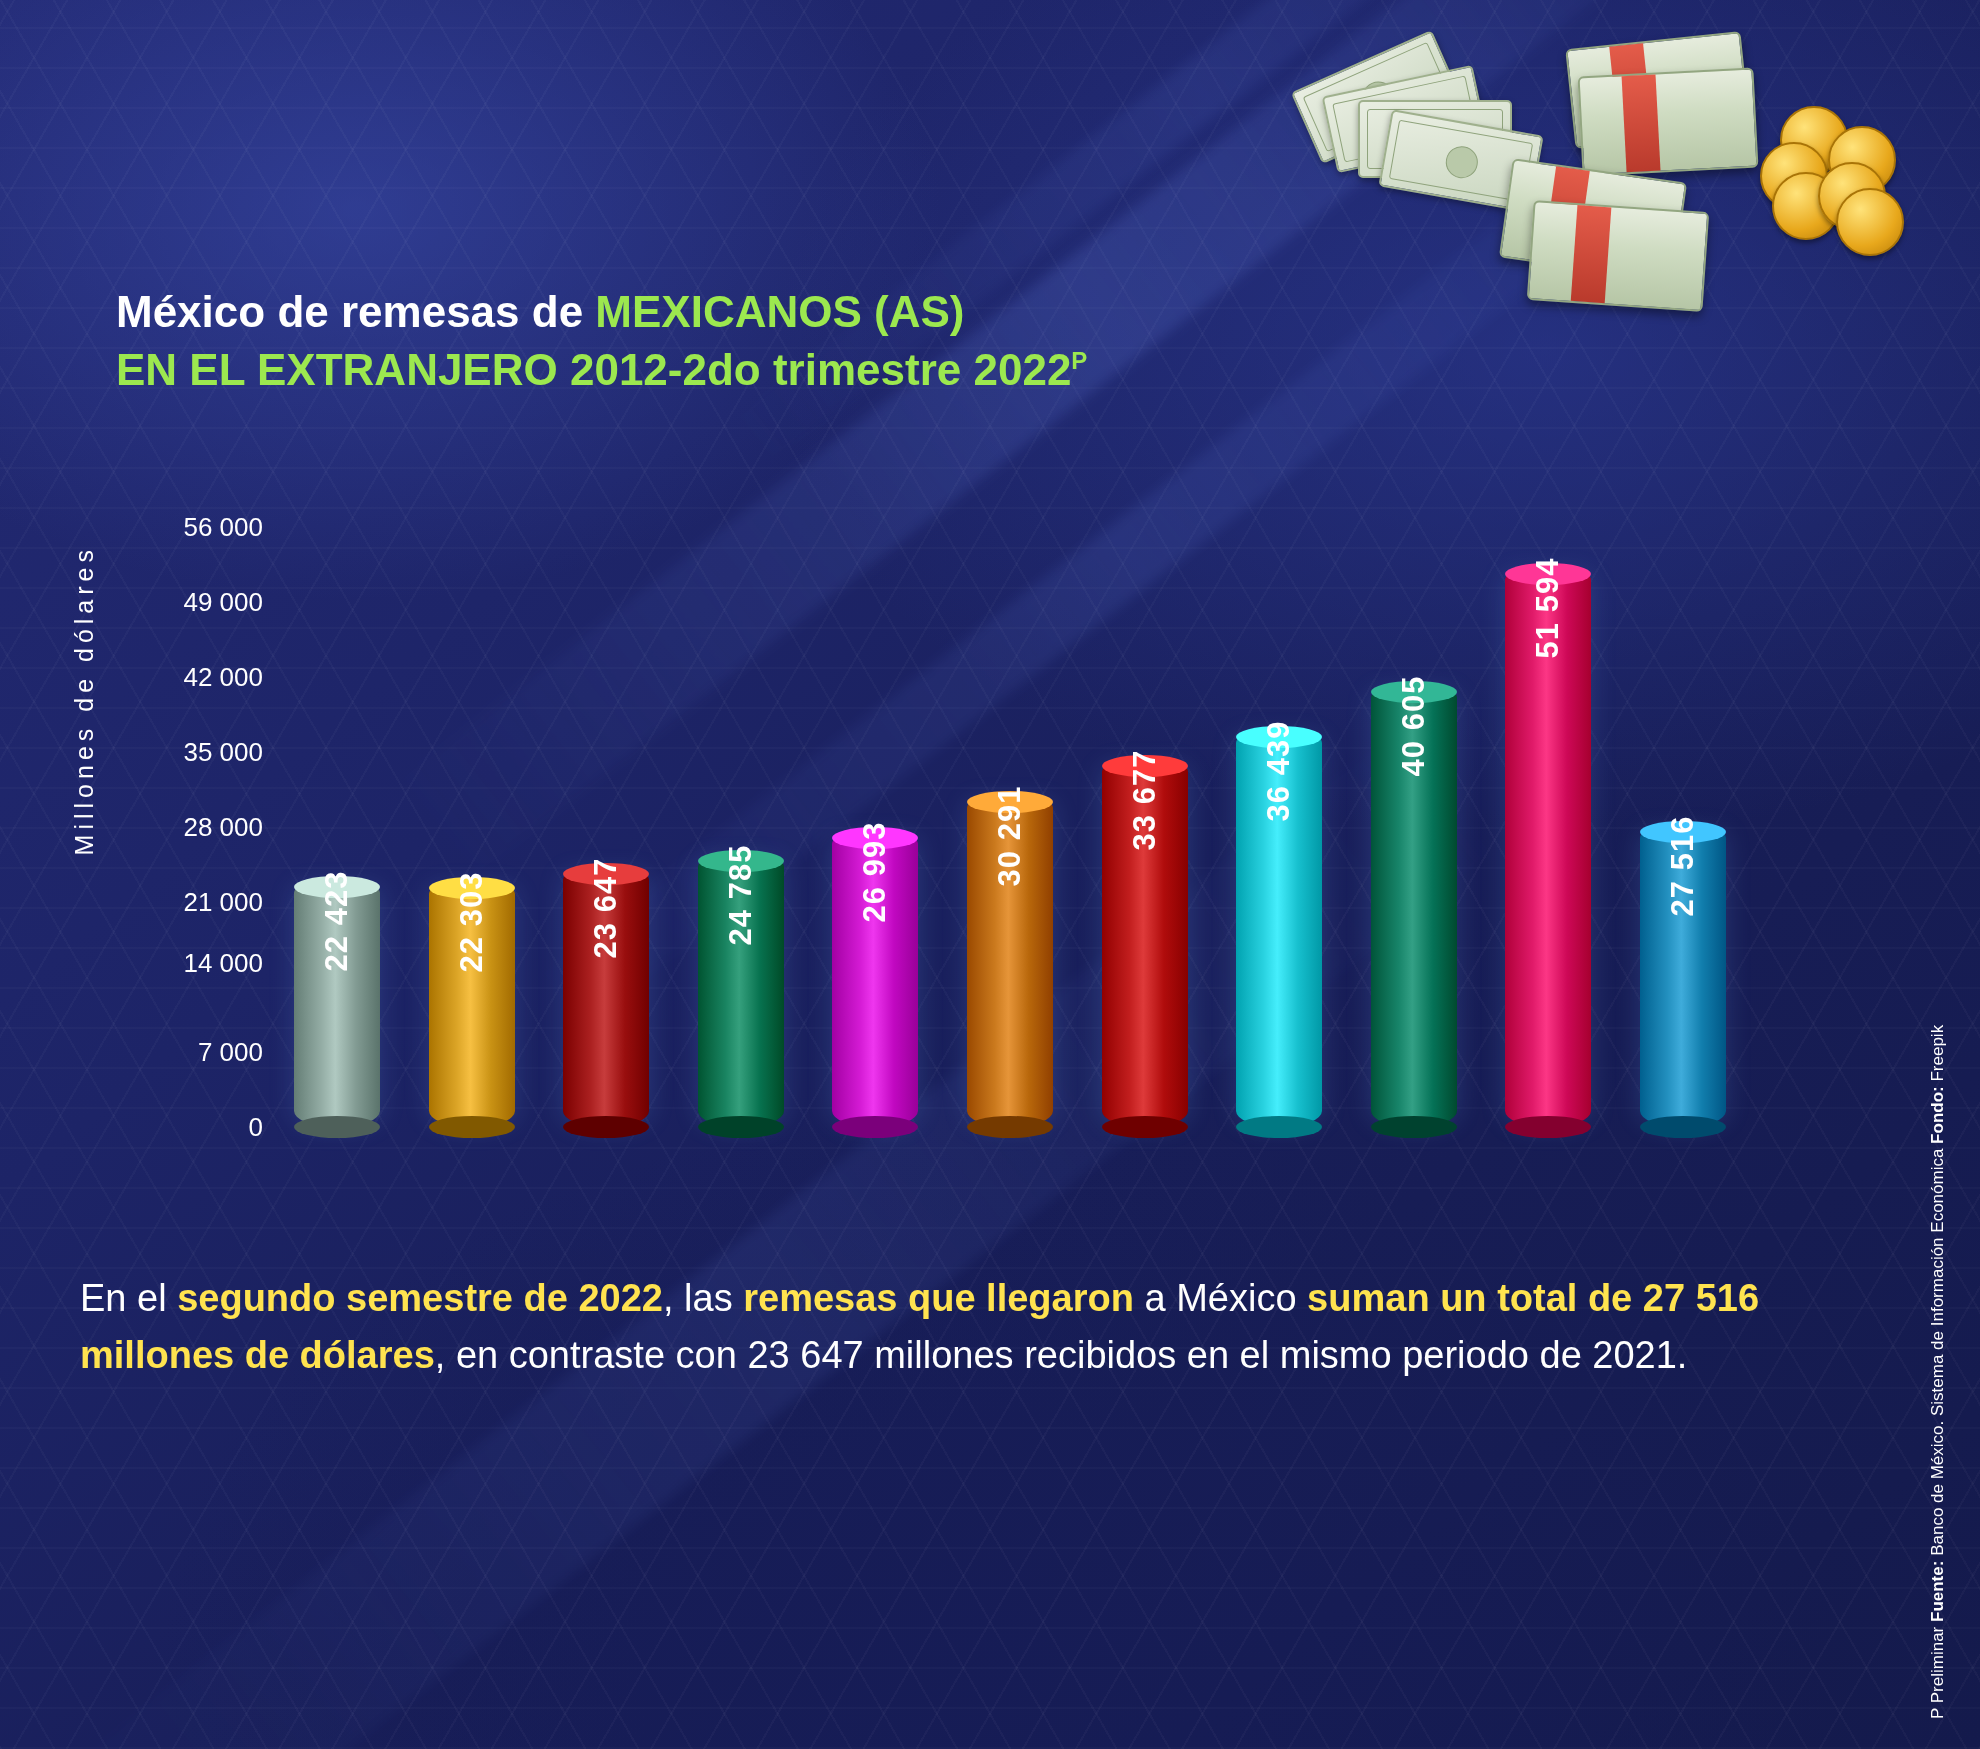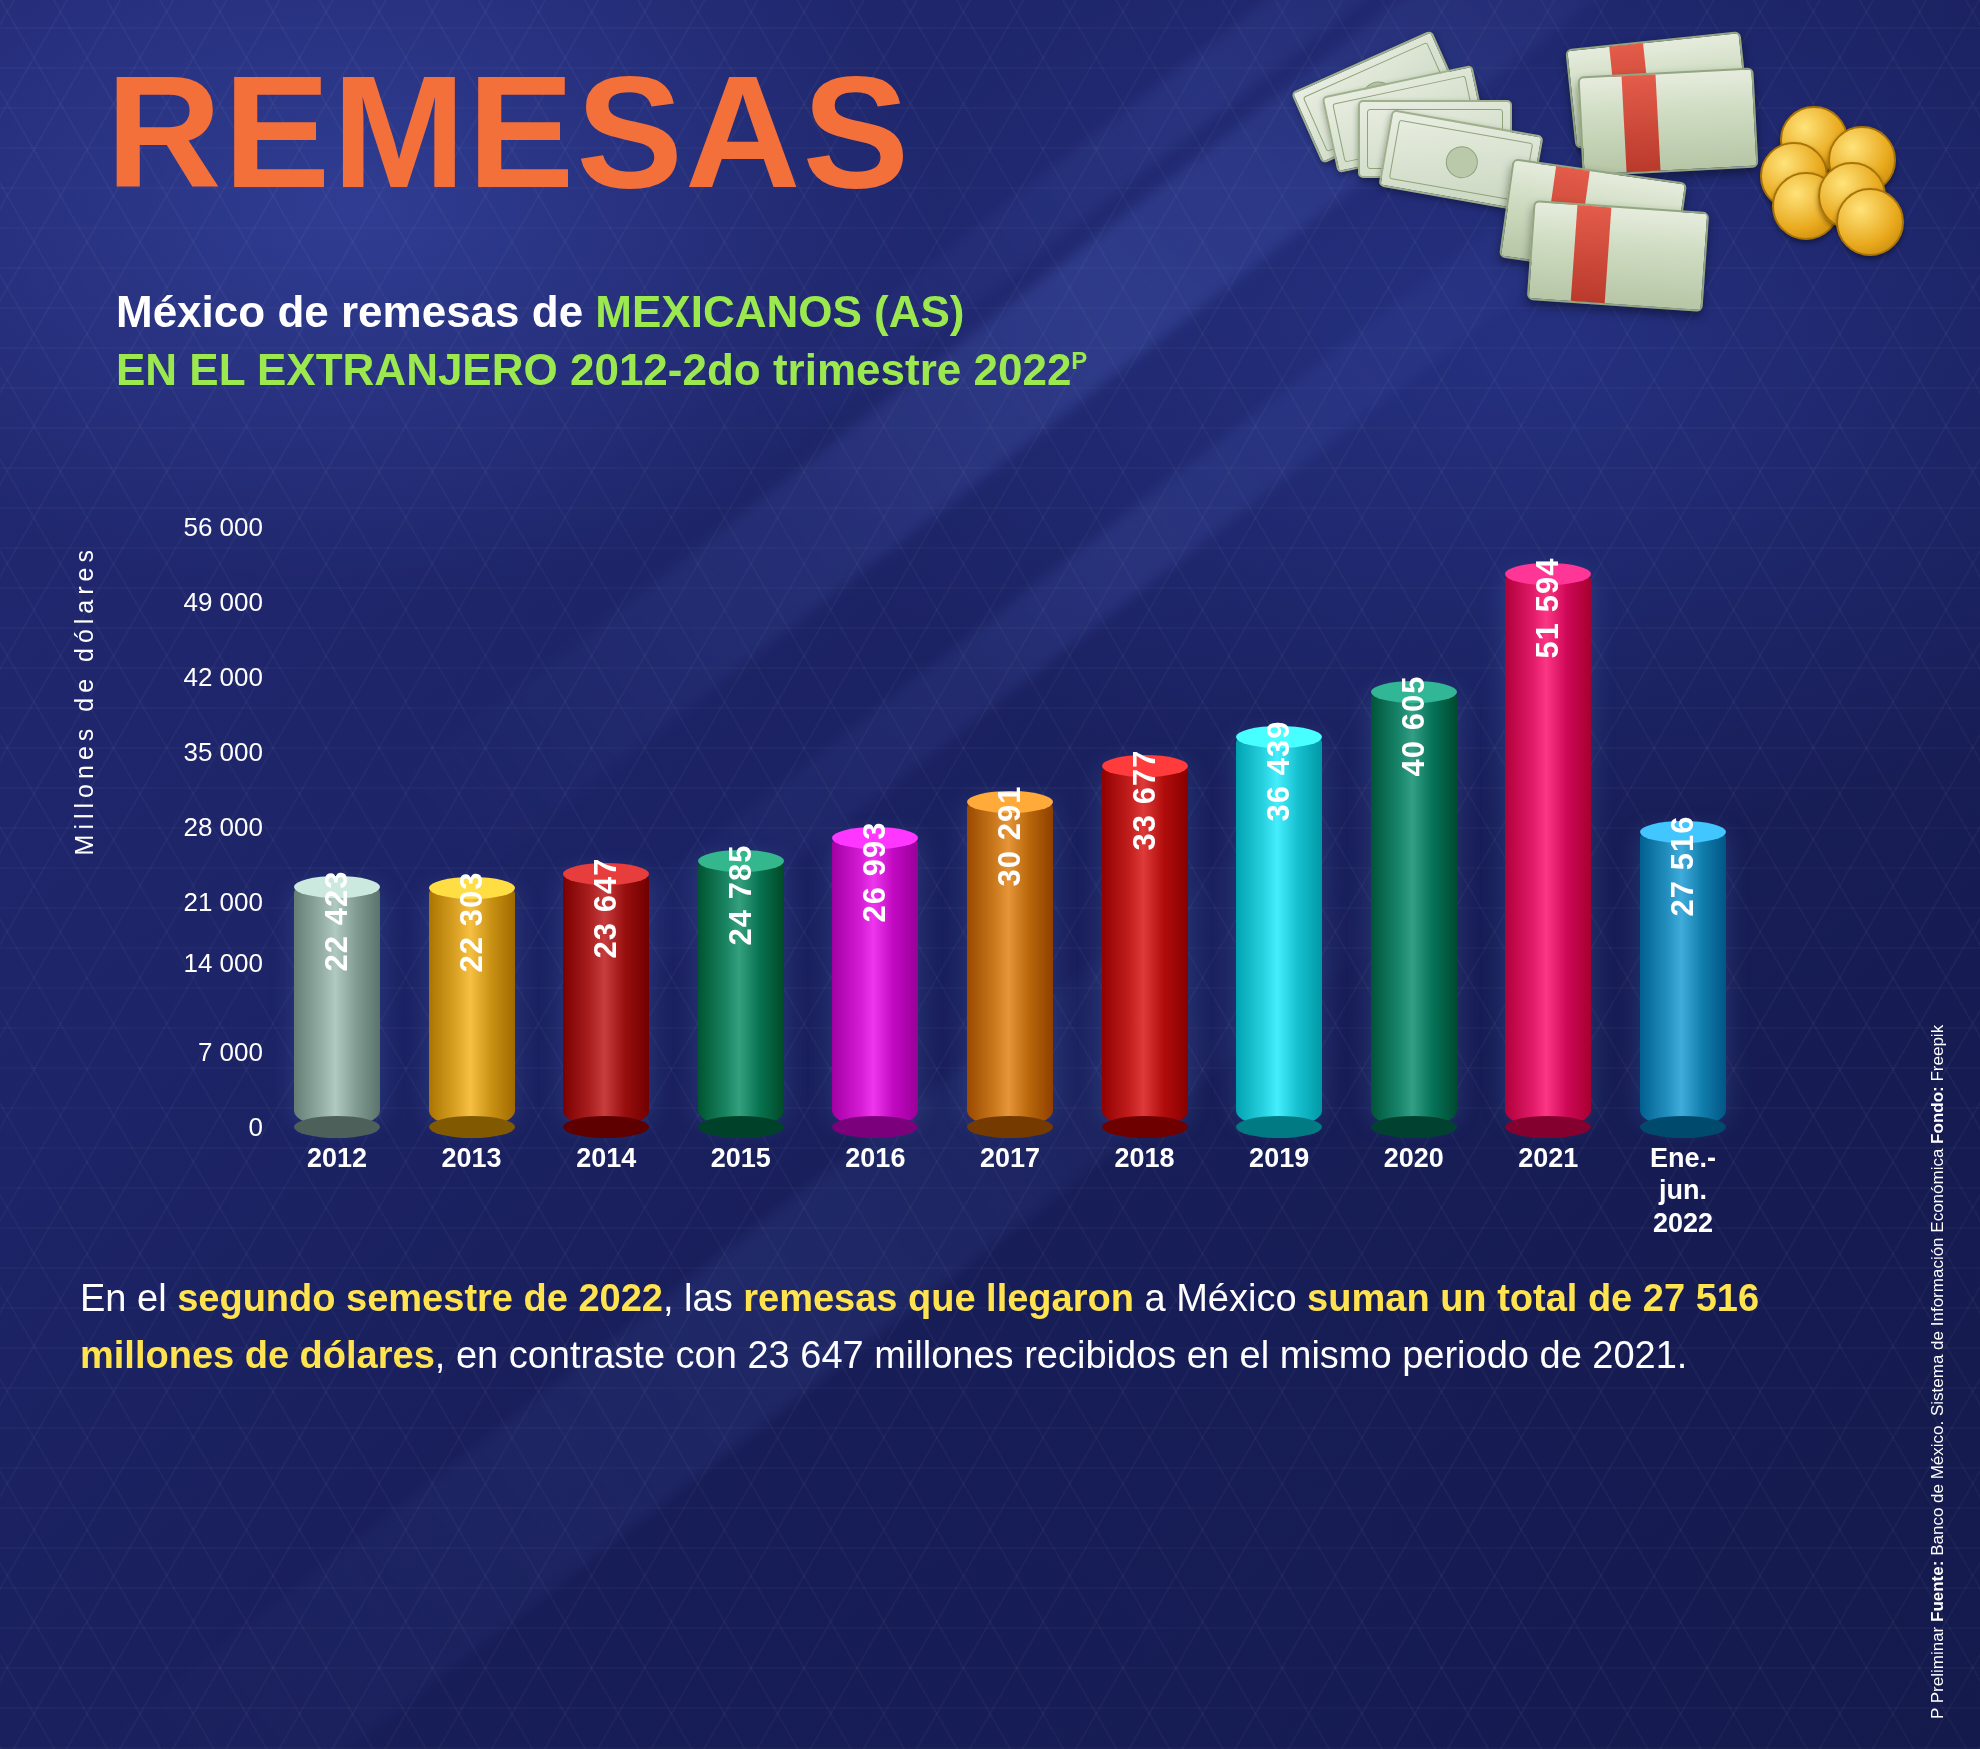--- a/index.html
+++ b/index.html
@@ -124,21 +124,20 @@
 <body>
 
 <div class="wrap">
   <div class="bg"></div>
   <div class="hex"></div>
   <div class="streak s1"></div>
   <div class="streak s2"></div>
   <div class="streak s3"></div>
   <div class="streak s4"></div>
 
-  <div class="title">REMESAS</div>
 
   <div class="subtitle">
     <span>México de remesas de </span><span class="green">MEXICANOS (AS)</span><br>
     <span class="green">EN EL EXTRANJERO 2012-2do trimestre 2022</span><sup class="green">P</sup><br>
   </div>
 
   <div class="money">
     <div class="bill" style="left:20px;top:48px;transform:rotate(-24deg);">
         <span class="circ"></span>
       </div>
@@ -259,33 +258,20 @@
         </div>
         <div class="barslot">
           <div class="bar" style="height: 294.814px; background: linear-gradient(90deg, rgb(0, 96, 143) 0%, rgb(35, 144, 191) 32%, rgb(63, 172, 219) 48%, rgb(17, 126, 173) 72%, rgb(0, 86, 133) 100%);">
             <span class="btm" style="background: rgb(0, 104, 151);"></span>
             <span class="top" style="background: rgb(53, 162, 209);"></span>
             <span class="val">27 516</span>
           </div>
         </div>
       </div>
   </div>
-  <div class="xlabels">
-      <div class="xlab">2012</div>
-      <div class="xlab">2013</div>
-      <div class="xlab">2014</div>
-      <div class="xlab">2015</div>
-      <div class="xlab">2016</div>
-      <div class="xlab">2017</div>
-      <div class="xlab">2018</div>
-      <div class="xlab">2019</div>
-      <div class="xlab">2020</div>
-      <div class="xlab">2021</div>
-      <div class="xlab">Ene.-jun.<br>2022</div>
-    </div>
 
   <div class="para">
     <span>En el </span><b>segundo semestre  de  2022</b><span>, las </span><b>remesas que llegaron</b><span> a  México </span><b>suman un total de  27 516  millones de dólares</b><span>, en contraste con 23 647 millones recibidos en el mismo periodo de 2021.</span>
   </div>
 
   <div class="unit">
     <br>
   </div>
 
   <div class="source">

